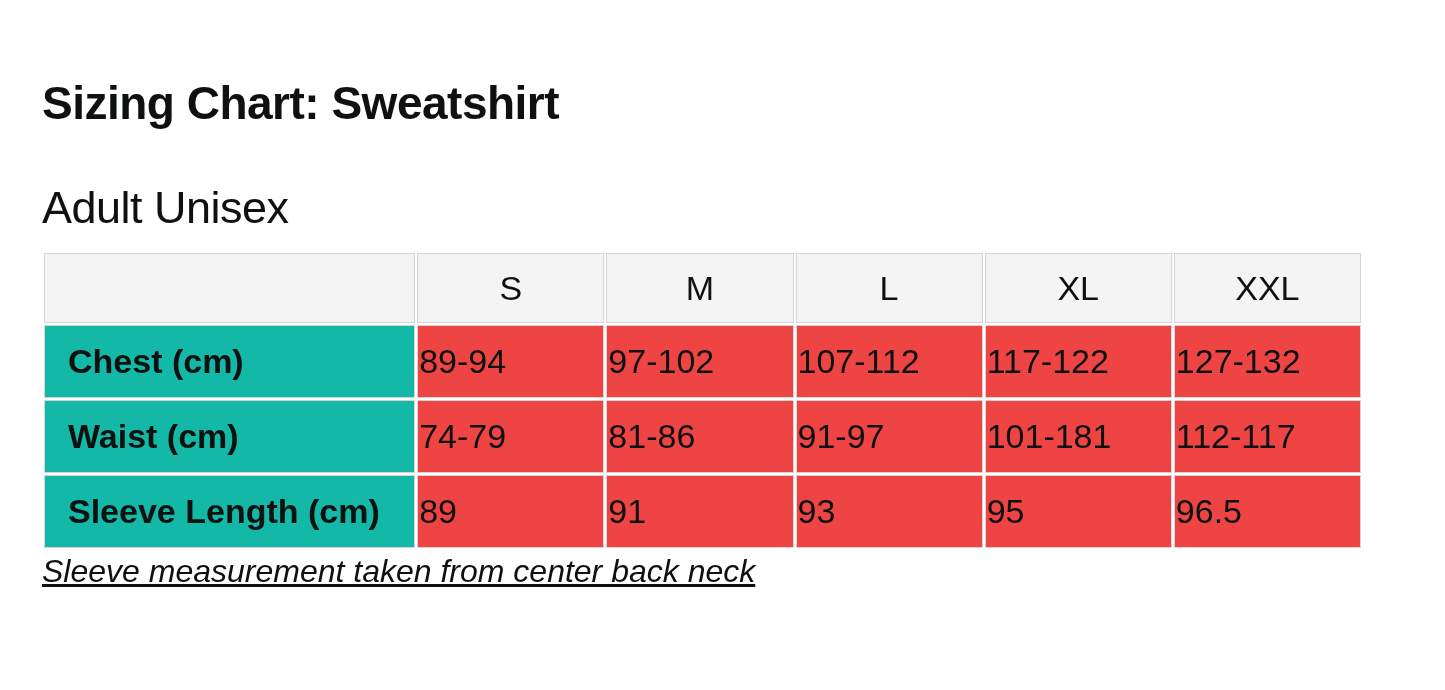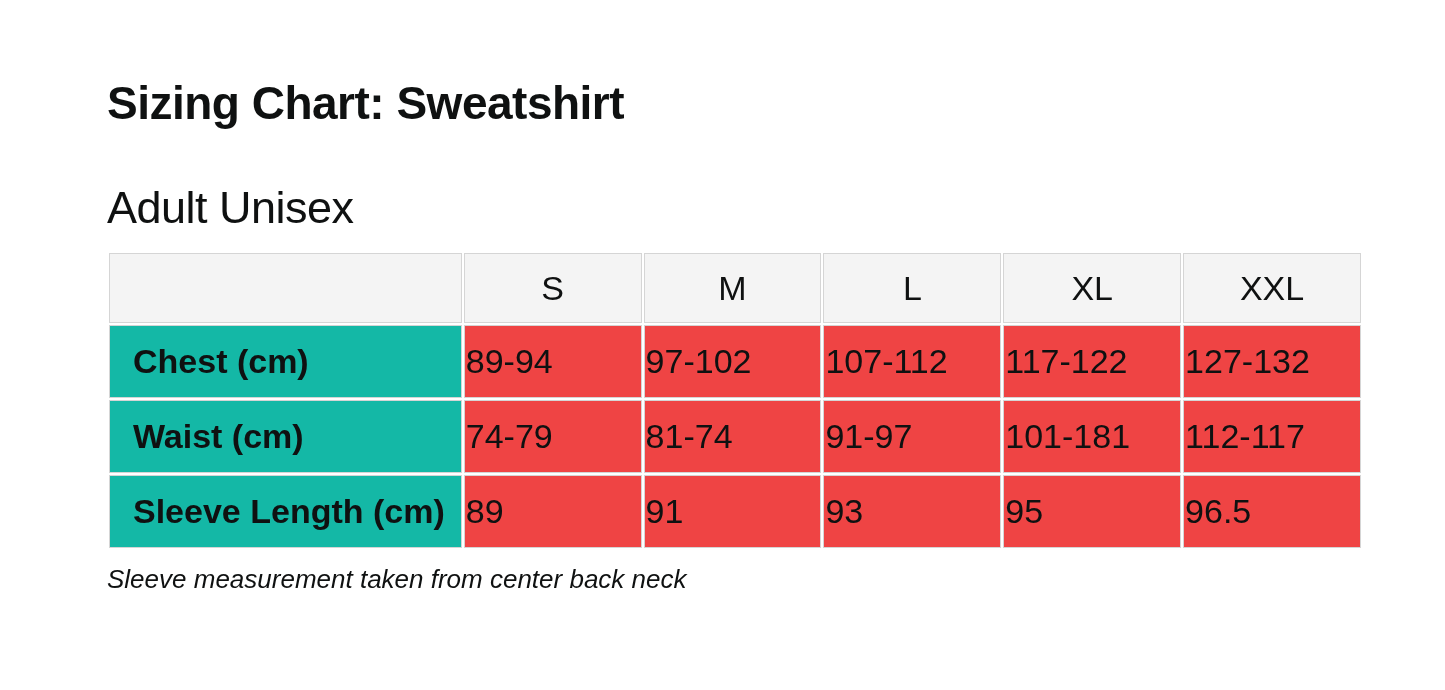--- a/index.html
+++ b/index.html
@@ -8,21 +8,21 @@
   }
   body {
     width: 1445px;
     height: 690px;
     background: #ffffff;
     overflow: hidden;
     font-family: "Liberation Sans", sans-serif;
     color: #0f1111;
   }
   .content {
-    padding: 76px 82px 0 107px;
+    padding: 76px 82px 0 42px;
   }
   .page-title {
     font-size: 46px;
     font-weight: 600;
     line-height: 1.2;
     letter-spacing: -0.5px;
     margin: 0;
   }
   .section-heading {
     font-size: 45px;
@@ -57,23 +57,24 @@
     padding-left: 23px;
     height: 69px;
   }
   table.size-chart tbody td {
     background: #ef4444;
     text-align: left;
     height: 69px;
   }
   .footnote {
     font-style: italic;
-    font-size: 26px;
+    font-size: 32px;
     line-height: 1.25;
-    margin-top: 13px;
+    margin-top: 1px;
+    text-decoration: underline;
   }
 </style>
 </head>
 <body>
 
 <div class="content">
 
   <h1 class="page-title">Sizing Chart: Sweatshirt</h1>
 
   <h2 class="section-heading">Adult Unisex</h2>
@@ -102,21 +103,21 @@
         <th class="row-label">Chest (cm)</th>
         <td>89-94</td>
         <td>97-102</td>
         <td>107-112</td>
         <td>117-122</td>
         <td>127-132</td>
       </tr>
       <tr>
         <th class="row-label">Waist (cm)</th>
         <td>74-79</td>
-        <td>81-74</td>
+        <td>81-86</td>
         <td>91-97</td>
         <td>101-181</td>
         <td>112-117</td>
       </tr>
       <tr>
         <th class="row-label">Sleeve Length (cm)</th>
         <td>89</td>
         <td>91</td>
         <td>93</td>
         <td>95</td>

